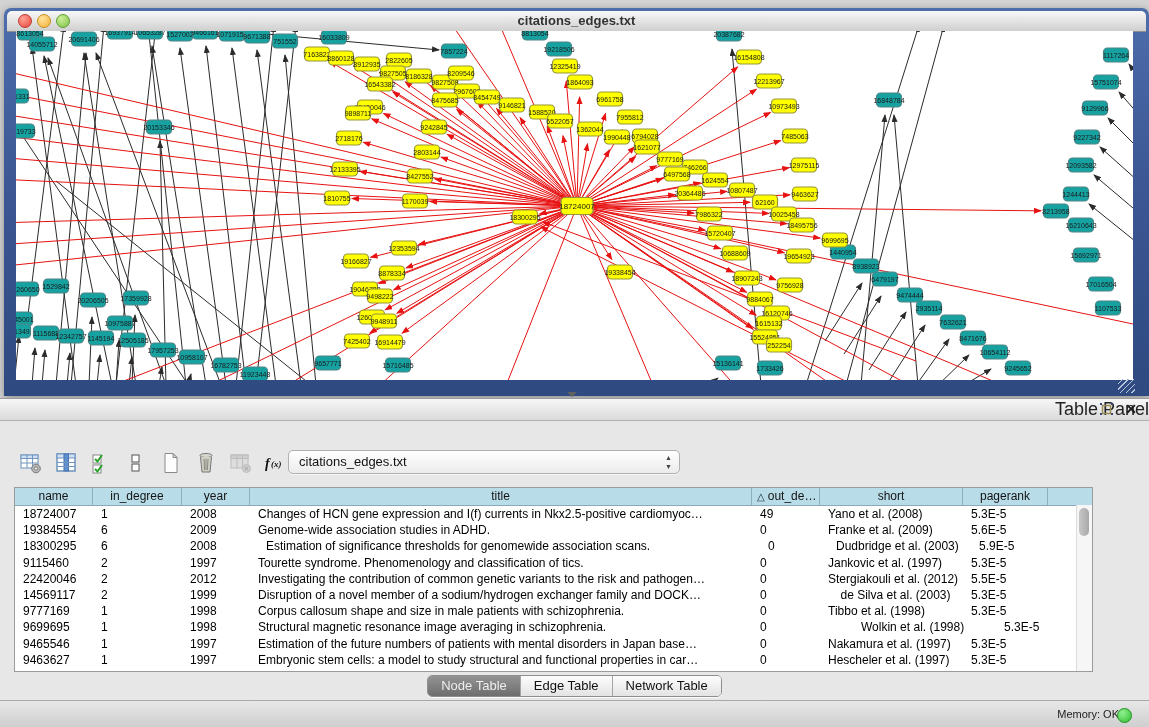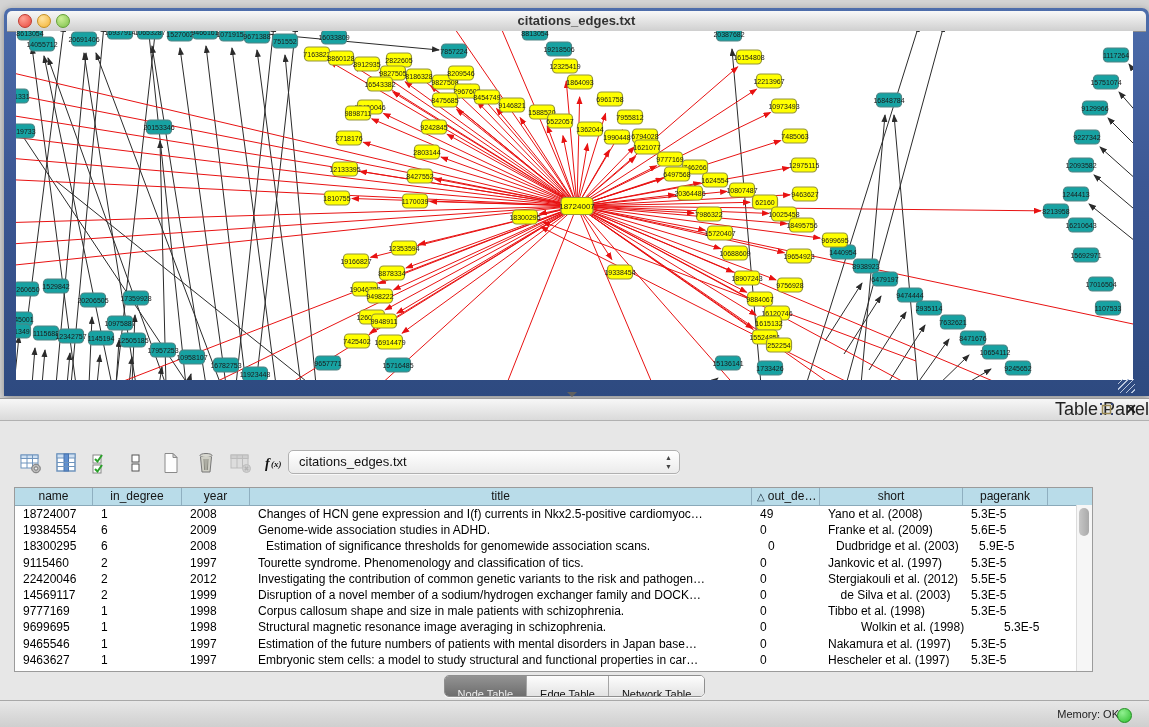--- a/index.html
+++ b/index.html
@@ -56,21 +56,21 @@
   .tr{display:flex;height:16.2px;cursor:default;}
   .td{box-sizing:border-box;font-size:12px;color:#000;line-height:16.2px;padding-left:8px;
     white-space:nowrap;overflow:hidden;}
   .vscroll{position:absolute;right:0;top:17px;bottom:0;width:15px;background:#f6f6f6;border-left:1px solid #dcdcdc;}
   .vthumb{position:absolute;left:2px;top:3px;width:10px;height:28px;border-radius:6px;
     background:linear-gradient(90deg,#c6c6c6,#a9a9a9);}
 
   .tabbar{position:absolute;left:0;top:276px;width:100%;display:flex;justify-content:center;}
   .seg-control{display:flex;height:20px;border:1px solid #8f8f8f;border-radius:5px;overflow:hidden;
     background:#fff;box-shadow:0 1px 0 rgba(255,255,255,.8);}
-  .seg{padding:8px 13px;font-size:11px;line-height:20px;color:#111;
+  .seg{padding:0 13px;font-size:13px;line-height:20px;color:#111;
     background:linear-gradient(#fdfdfd,#e3e3e3);border-left:1px solid #a5a5a5;cursor:pointer;}
   .seg:first-child{border-left:none;}
   .seg.selected{background:linear-gradient(#939393,#6e6e6e);color:#eeeeee;}
 
   .statusbar{position:absolute;left:0;top:301px;width:100%;height:28px;
     background:linear-gradient(#e7e7e7,#cecece);border-top:1px solid #a8a8a8;box-sizing:border-box;}
   .mem{position:absolute;right:30px;line-height:27px;font-size:11px;color:#222;}
   .memdot{position:absolute;right:17px;top:7px;width:13px;height:13px;border-radius:50%;
     background:radial-gradient(circle at 35% 30%,#90f090,#2fbf2f);border:1px solid #1f8f1f;}
 </style>

